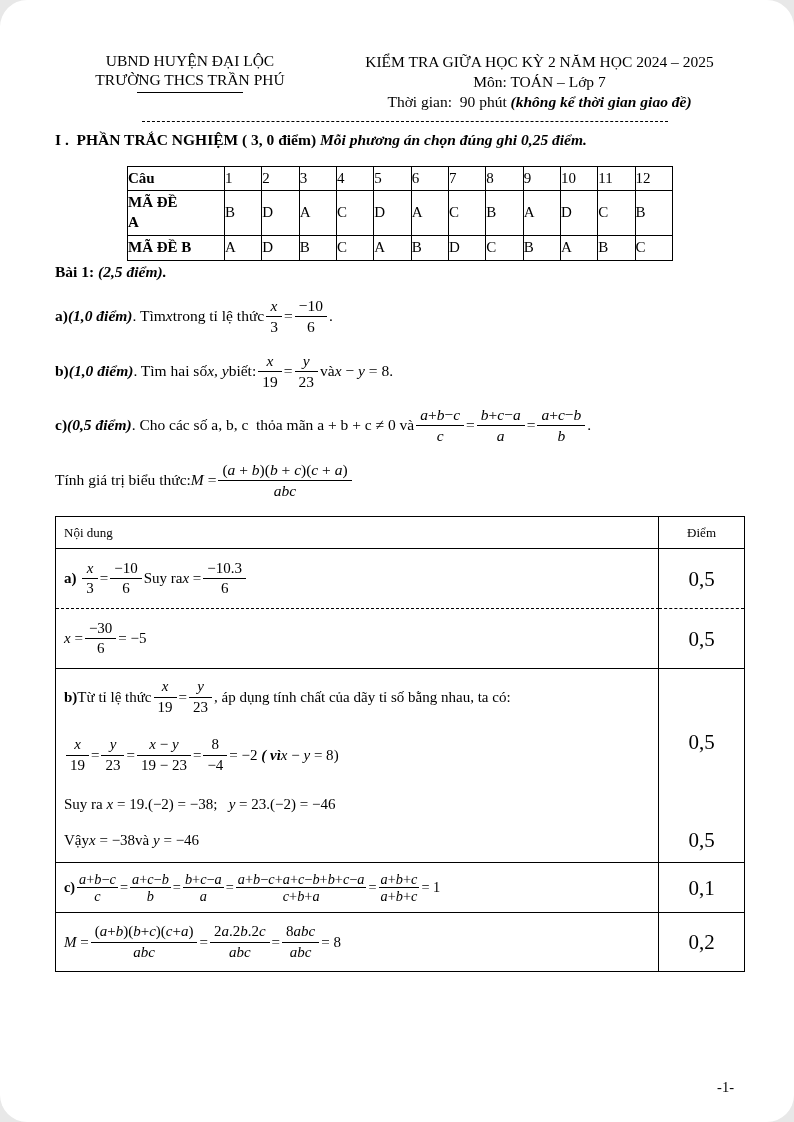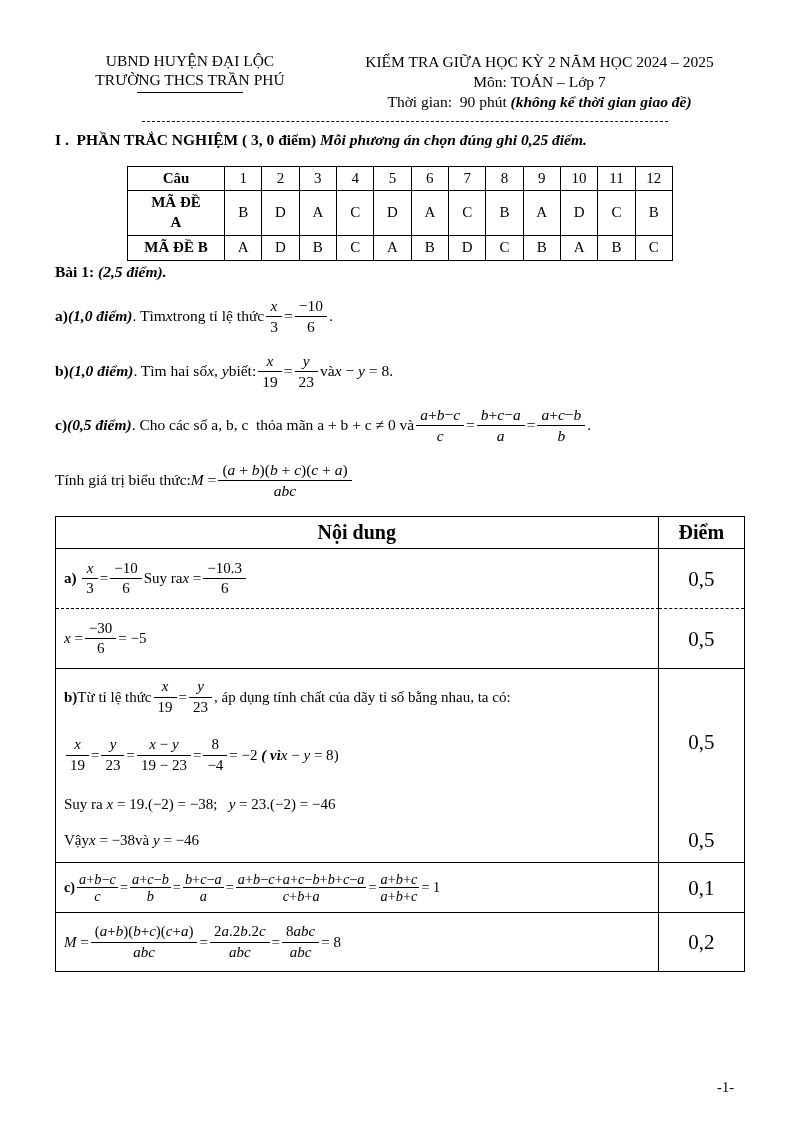--- a/index.html
+++ b/index.html
@@ -1,20 +1,20 @@
 <!DOCTYPE html>
 <html><head>
 <meta charset="utf-8">
 <style>
   html,body{margin:0;padding:0;background:#e8e8e8;}
   .page{
     position:relative;width:794px;height:1122px;margin:0 auto;background:#ffffff;
     font-family:"Liberation Serif","DejaVu Serif",serif;color:#000;
     font-size:15.5px;line-height:1.25;box-sizing:border-box;
-    padding:52px 40px 0 55px;overflow:hidden;
+    padding:52px 40px 0 55px;overflow:hidden;border-radius:27px;
   }
   .bd{font-weight:bold;}
   .it{font-style:italic;font-weight:bold;}
   .vi{font-style:italic;}
   
   .hdr{display:flex;}
   .hdr-left{width:270px;text-align:center;line-height:1.22;}
   .hdr-right{flex:1;text-align:center;line-height:1.3;}
   .school-underline{width:106px;border-bottom:1.5px solid #000;margin:0 auto;height:2px;}
   .doc-title{text-align:center;font-weight:bold;font-size:16.5px;margin-top:32px;letter-spacing:.2px;}
@@ -27,35 +27,35 @@
   .fr{display:inline-block;vertical-align:middle;text-align:center;padding:0 2px;}
   .fr .n{display:block;border-bottom:1.3px solid #000;padding:0 4px 1px;line-height:1.15;}
   .fr .d{display:block;padding:1px 4px 0;line-height:1.15;}
   .mline{min-height:44px;display:flex;align-items:center;flex-wrap:wrap;}
   .prob-a{margin-top:13px;}
   .prob-b{margin-top:11px;}
   .prob-c{margin-top:10px;}
   .prob-m{margin-top:11px;}
   
   .mc{border-collapse:collapse;table-layout:fixed;width:546px;margin:16px 0 0 72px;}
-  .mc td{border:1.3px solid #000;text-align:center;font-size:15px;padding:0;}
+  .mc td{border:1.3px solid #000;text-align:left;font-size:15px;padding:0;}
   .mc .lblcol{width:96px;}
   .mc tr.hrow td{height:23px;}
   .mc tr.arow td{height:44px;}
   .mc tr.brow td{height:24px;}
   .mc .lbl{font-weight:bold;}
   .mc .wrapA{display:inline-block;max-width:58px;line-height:1.3;}
   
   .sol{border:1.6px solid #000;border-collapse:separate;border-spacing:0;width:690px;margin-top:14px;font-size:15px;}
   .sol td{border-bottom:1.4px solid #000;vertical-align:middle;}
   .sol td.content{border-right:1.4px solid #000;padding:2px 8px;width:604px;}
   .sol td.points{text-align:center;font-size:21px;width:85px;}
   .sol tr.last td{border-bottom:none;}
   .sol tr.dashed td{border-bottom:1.2px dashed #000;}
-  .sol tr.thead td{height:27px;text-align:center;font-weight:bold;font-size:20px;}
+  .sol tr.thead td{height:27px;font-weight:normal;font-size:13px;}
   .sol tr.r-a1 td{height:55px;}
   .sol tr.r-a2 td{height:55px;}
   .sol tr.r-b td{height:189px;vertical-align:top;}
   .sol tr.r-c1 td{height:45px;}
   .sol tr.r-c1 td.content{font-size:14.3px;}
   .sol tr.r-c1 .fr .n,.sol tr.r-c1 .fr .d{padding:0 2px;}
   .sol tr.r-c2 td{height:43px;vertical-align:top;}
   .sol tr.r-c2 td.content{padding-top:5px;}
   .sol tr.r-c2 td.points{padding-top:5px;}
   .sol tr.r-c3 td{height:54px;}

